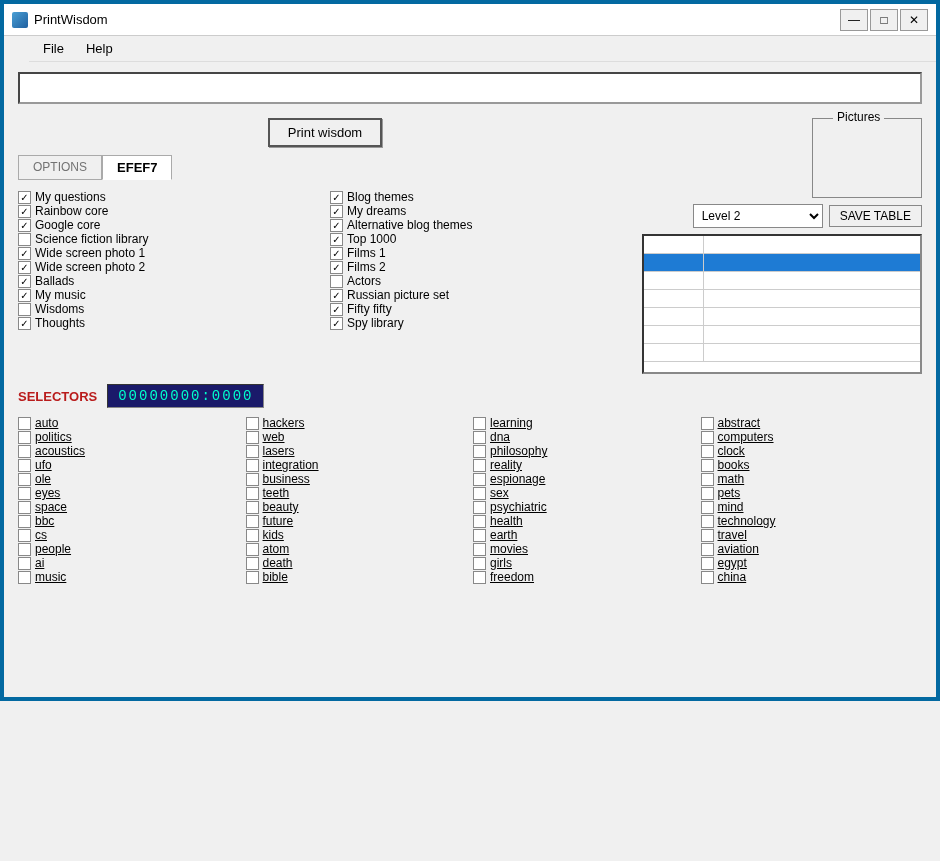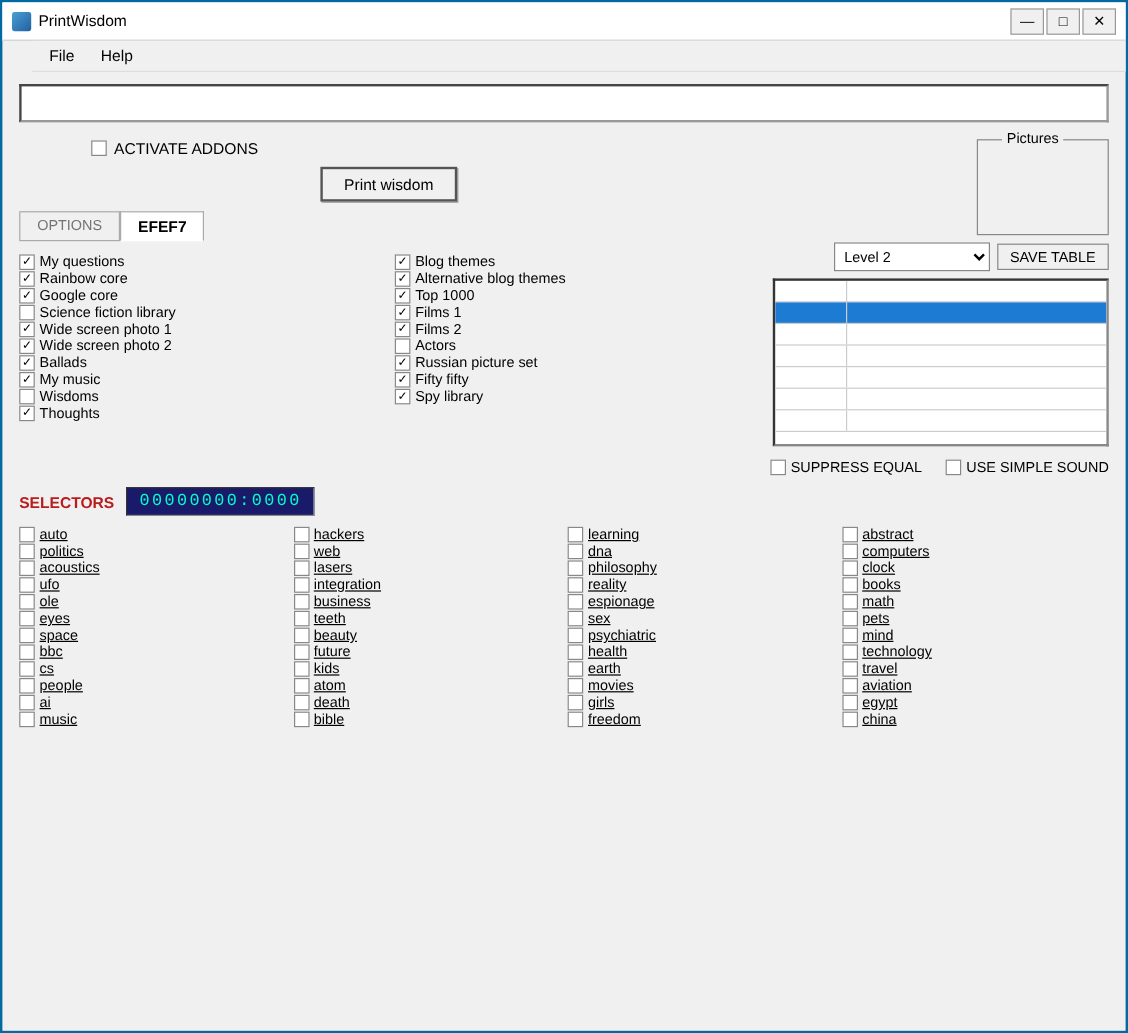--- a/index.html
+++ b/index.html
@@ -6,23 +6,23 @@
     body {
       font-family: 'Segoe UI', Tahoma, Geneva, Verdana, sans-serif;
       font-size: 13px;
       background: #f0f0f0;
       width: 940px;
       height: 861px;
       overflow: hidden;
     }
     .window {
       width: 940px;
-      height: 861px;
-      background: #f0f0f0;
-      border: 2px solid #0369a1;
+      height: 701px;
+      background: #f0f0f0;
+      border: 4px solid #0369a1;
       display: flex;
       flex-direction: column;
     }
     .title-bar {
       background: #fff;
       padding: 6px 8px;
       display: flex;
       align-items: center;
       justify-content: space-between;
       border-bottom: 1px solid #ccc;
@@ -303,24 +303,20 @@
   </div>
 
   <div class="content">
 
     <div class="search-bar"></div>
 
     <div class="middle-section">
 
       <div class="left-panel">
 
-        <div class="activate-row">
-          <div class="fake-checkbox"></div>
-          <span>ACTIVATE ADDONS</span>
-        </div>
 
         <div class="print-row">
           <button class="print-btn">Print wisdom</button>
         </div>
 
         <div class="tabs-row">
           <div class="tab tab-options">OPTIONS</div>
           <div class="tab active">EFEF7</div>
         </div>
 
@@ -366,20 +362,24 @@
             <div class="checkbox-item">
               <div class="fake-checkbox checked"></div>
               <span>Thoughts</span>
             </div>
           </div>
 
           <div>
             <div class="checkbox-item">
               <div class="fake-checkbox checked"></div>
               <span>Blog themes</span>
+            </div>
+            <div class="checkbox-item">
+              <div class="fake-checkbox checked"></div>
+              <span>My dreams</span>
             </div>
             <div class="checkbox-item">
               <div class="fake-checkbox checked"></div>
               <span>Alternative blog themes</span>
             </div>
             <div class="checkbox-item">
               <div class="fake-checkbox checked"></div>
               <span>Top 1000</span>
             </div>
             <div class="checkbox-item">
@@ -450,30 +450,20 @@
           <div class="table-row-item">
             <div class="table-cell-small"></div>
             <div class="table-cell-large"></div>
           </div>
           <div class="table-row-item">
             <div class="table-cell-small"></div>
             <div class="table-cell-large"></div>
           </div>
         </div>
 
-        <div class="suppress-row">
-          <div class="checkbox-label-row">
-            <div class="fake-checkbox"></div>
-            <span>SUPPRESS EQUAL</span>
-          </div>
-          <div class="checkbox-label-row">
-            <div class="fake-checkbox"></div>
-            <span>USE SIMPLE SOUND</span>
-          </div>
-        </div>
       </div>
     </div>
 
     <div class="selectors-section">
       <div class="selectors-header">
         <span class="selectors-label">SELECTORS</span>
         <span class="selectors-value">00000000:0000</span>
       </div>
 
       <div class="selectors-grid">

